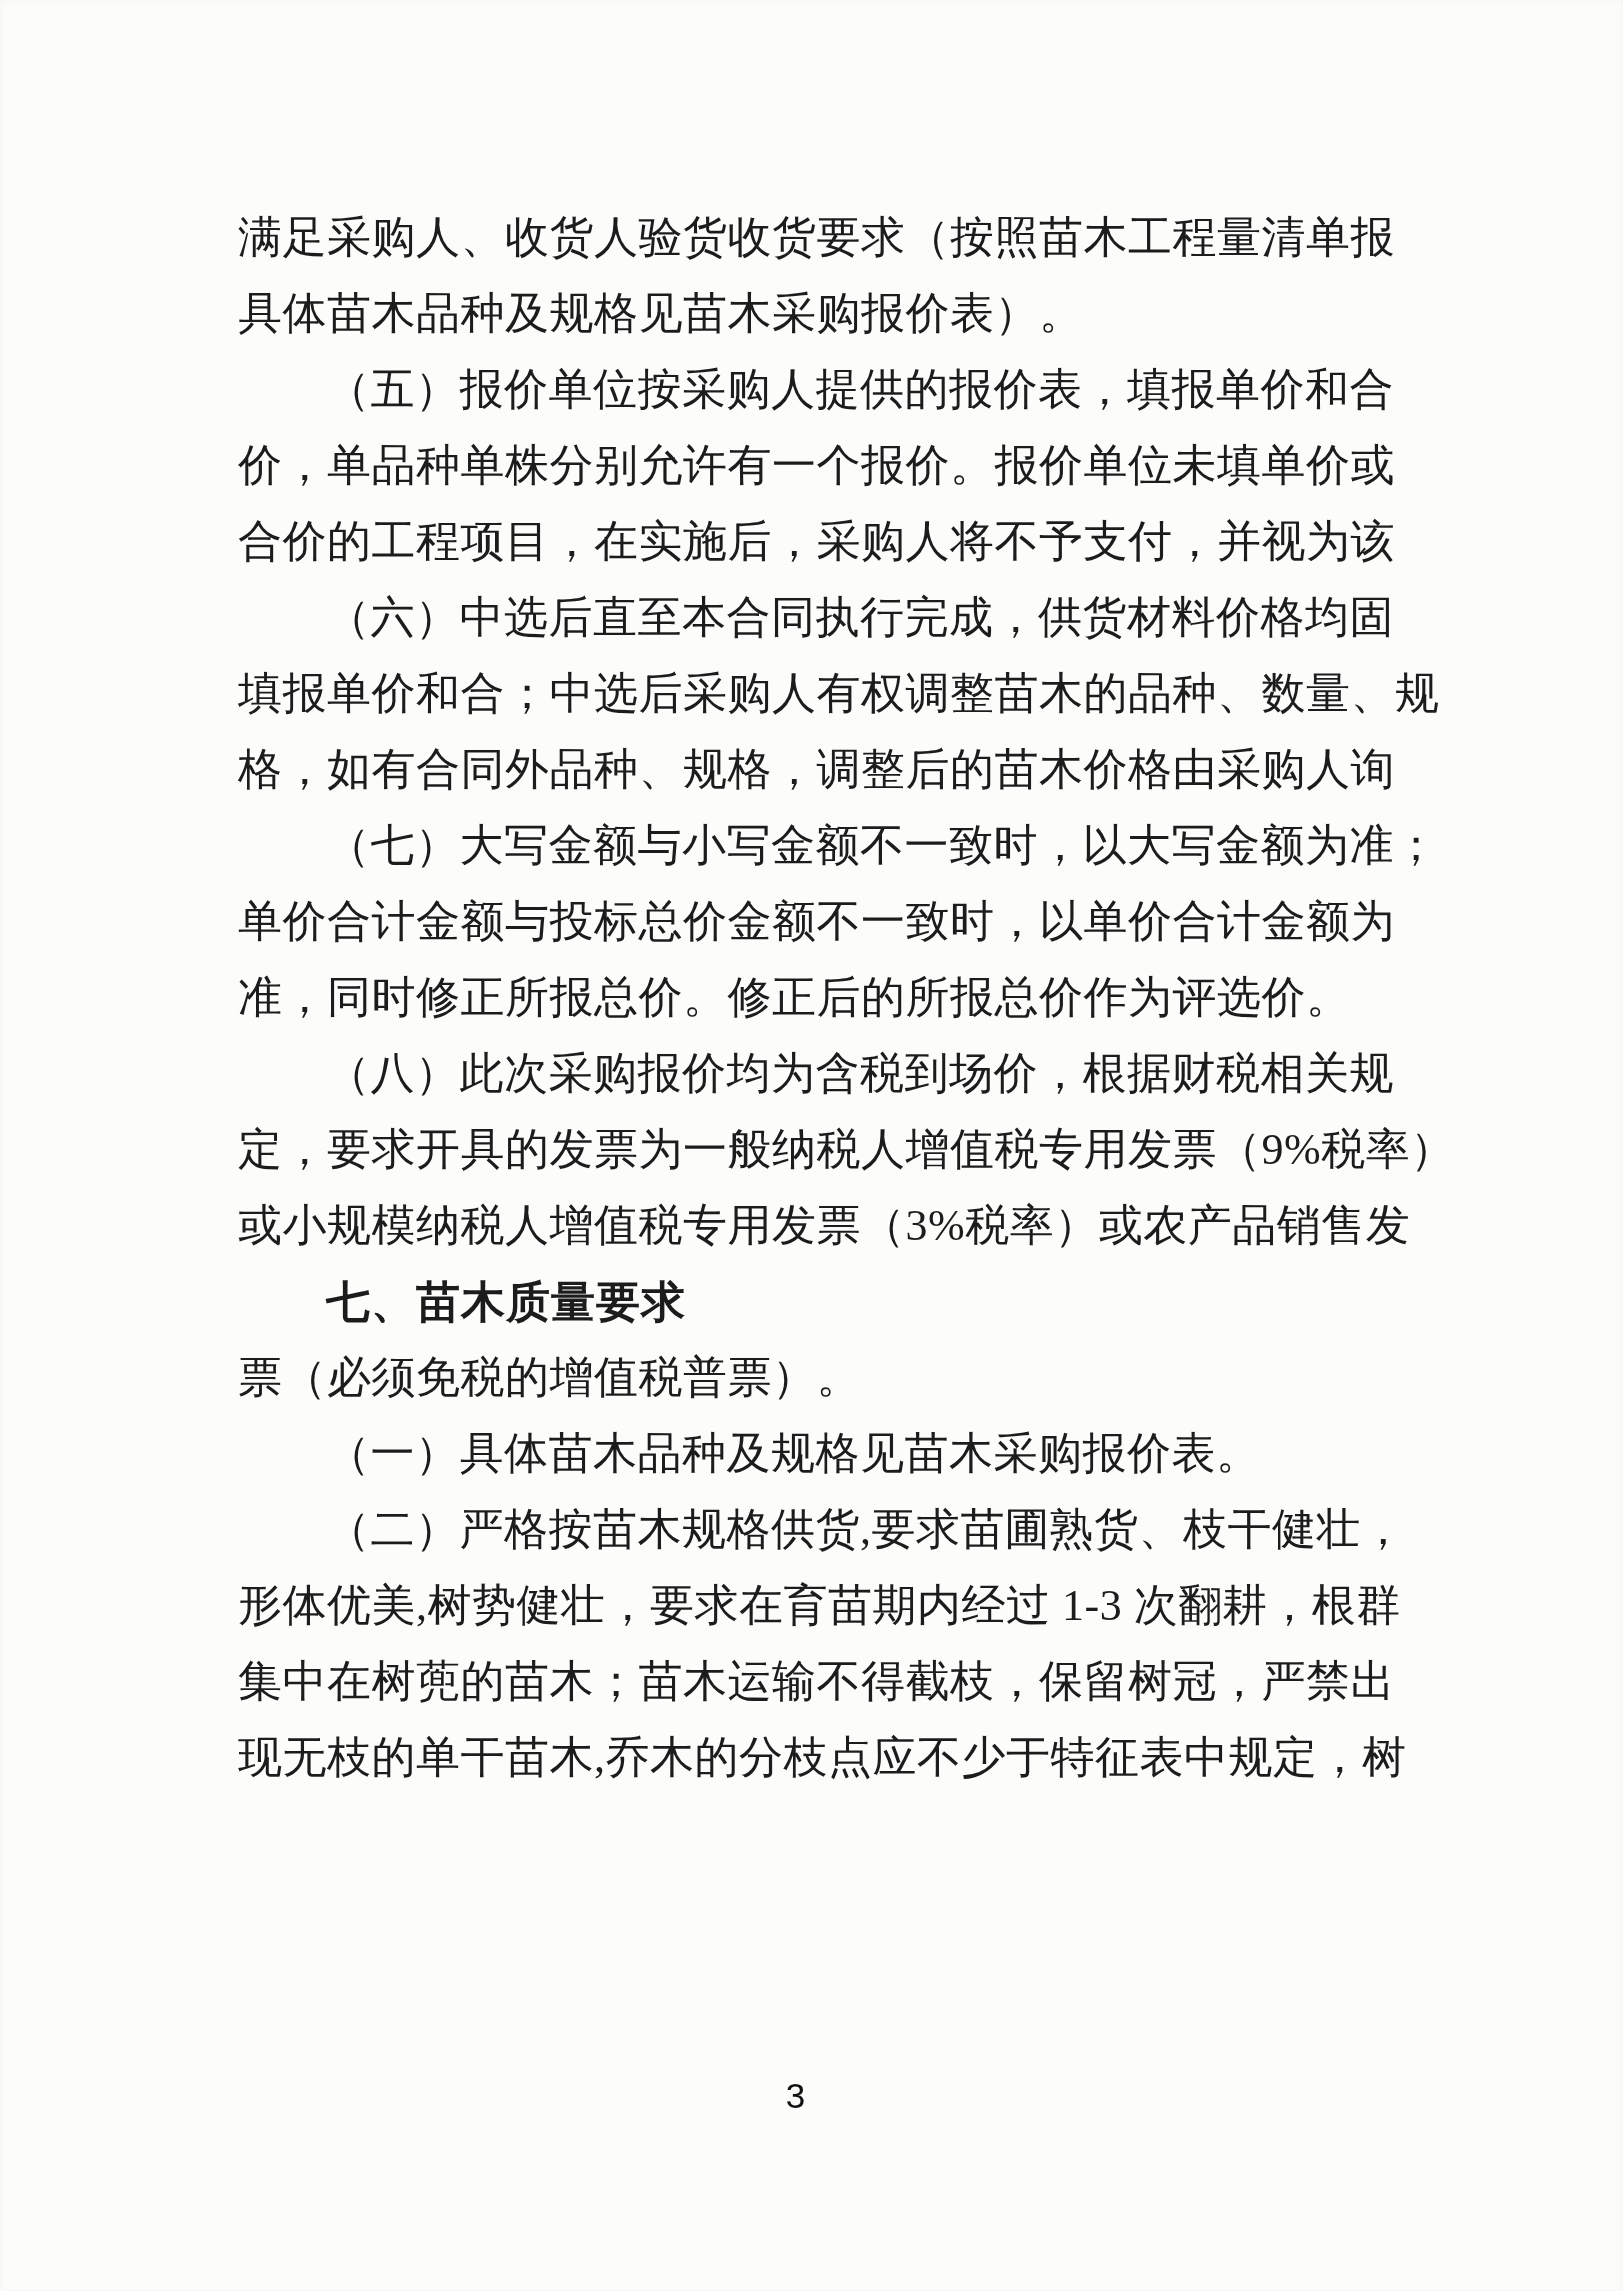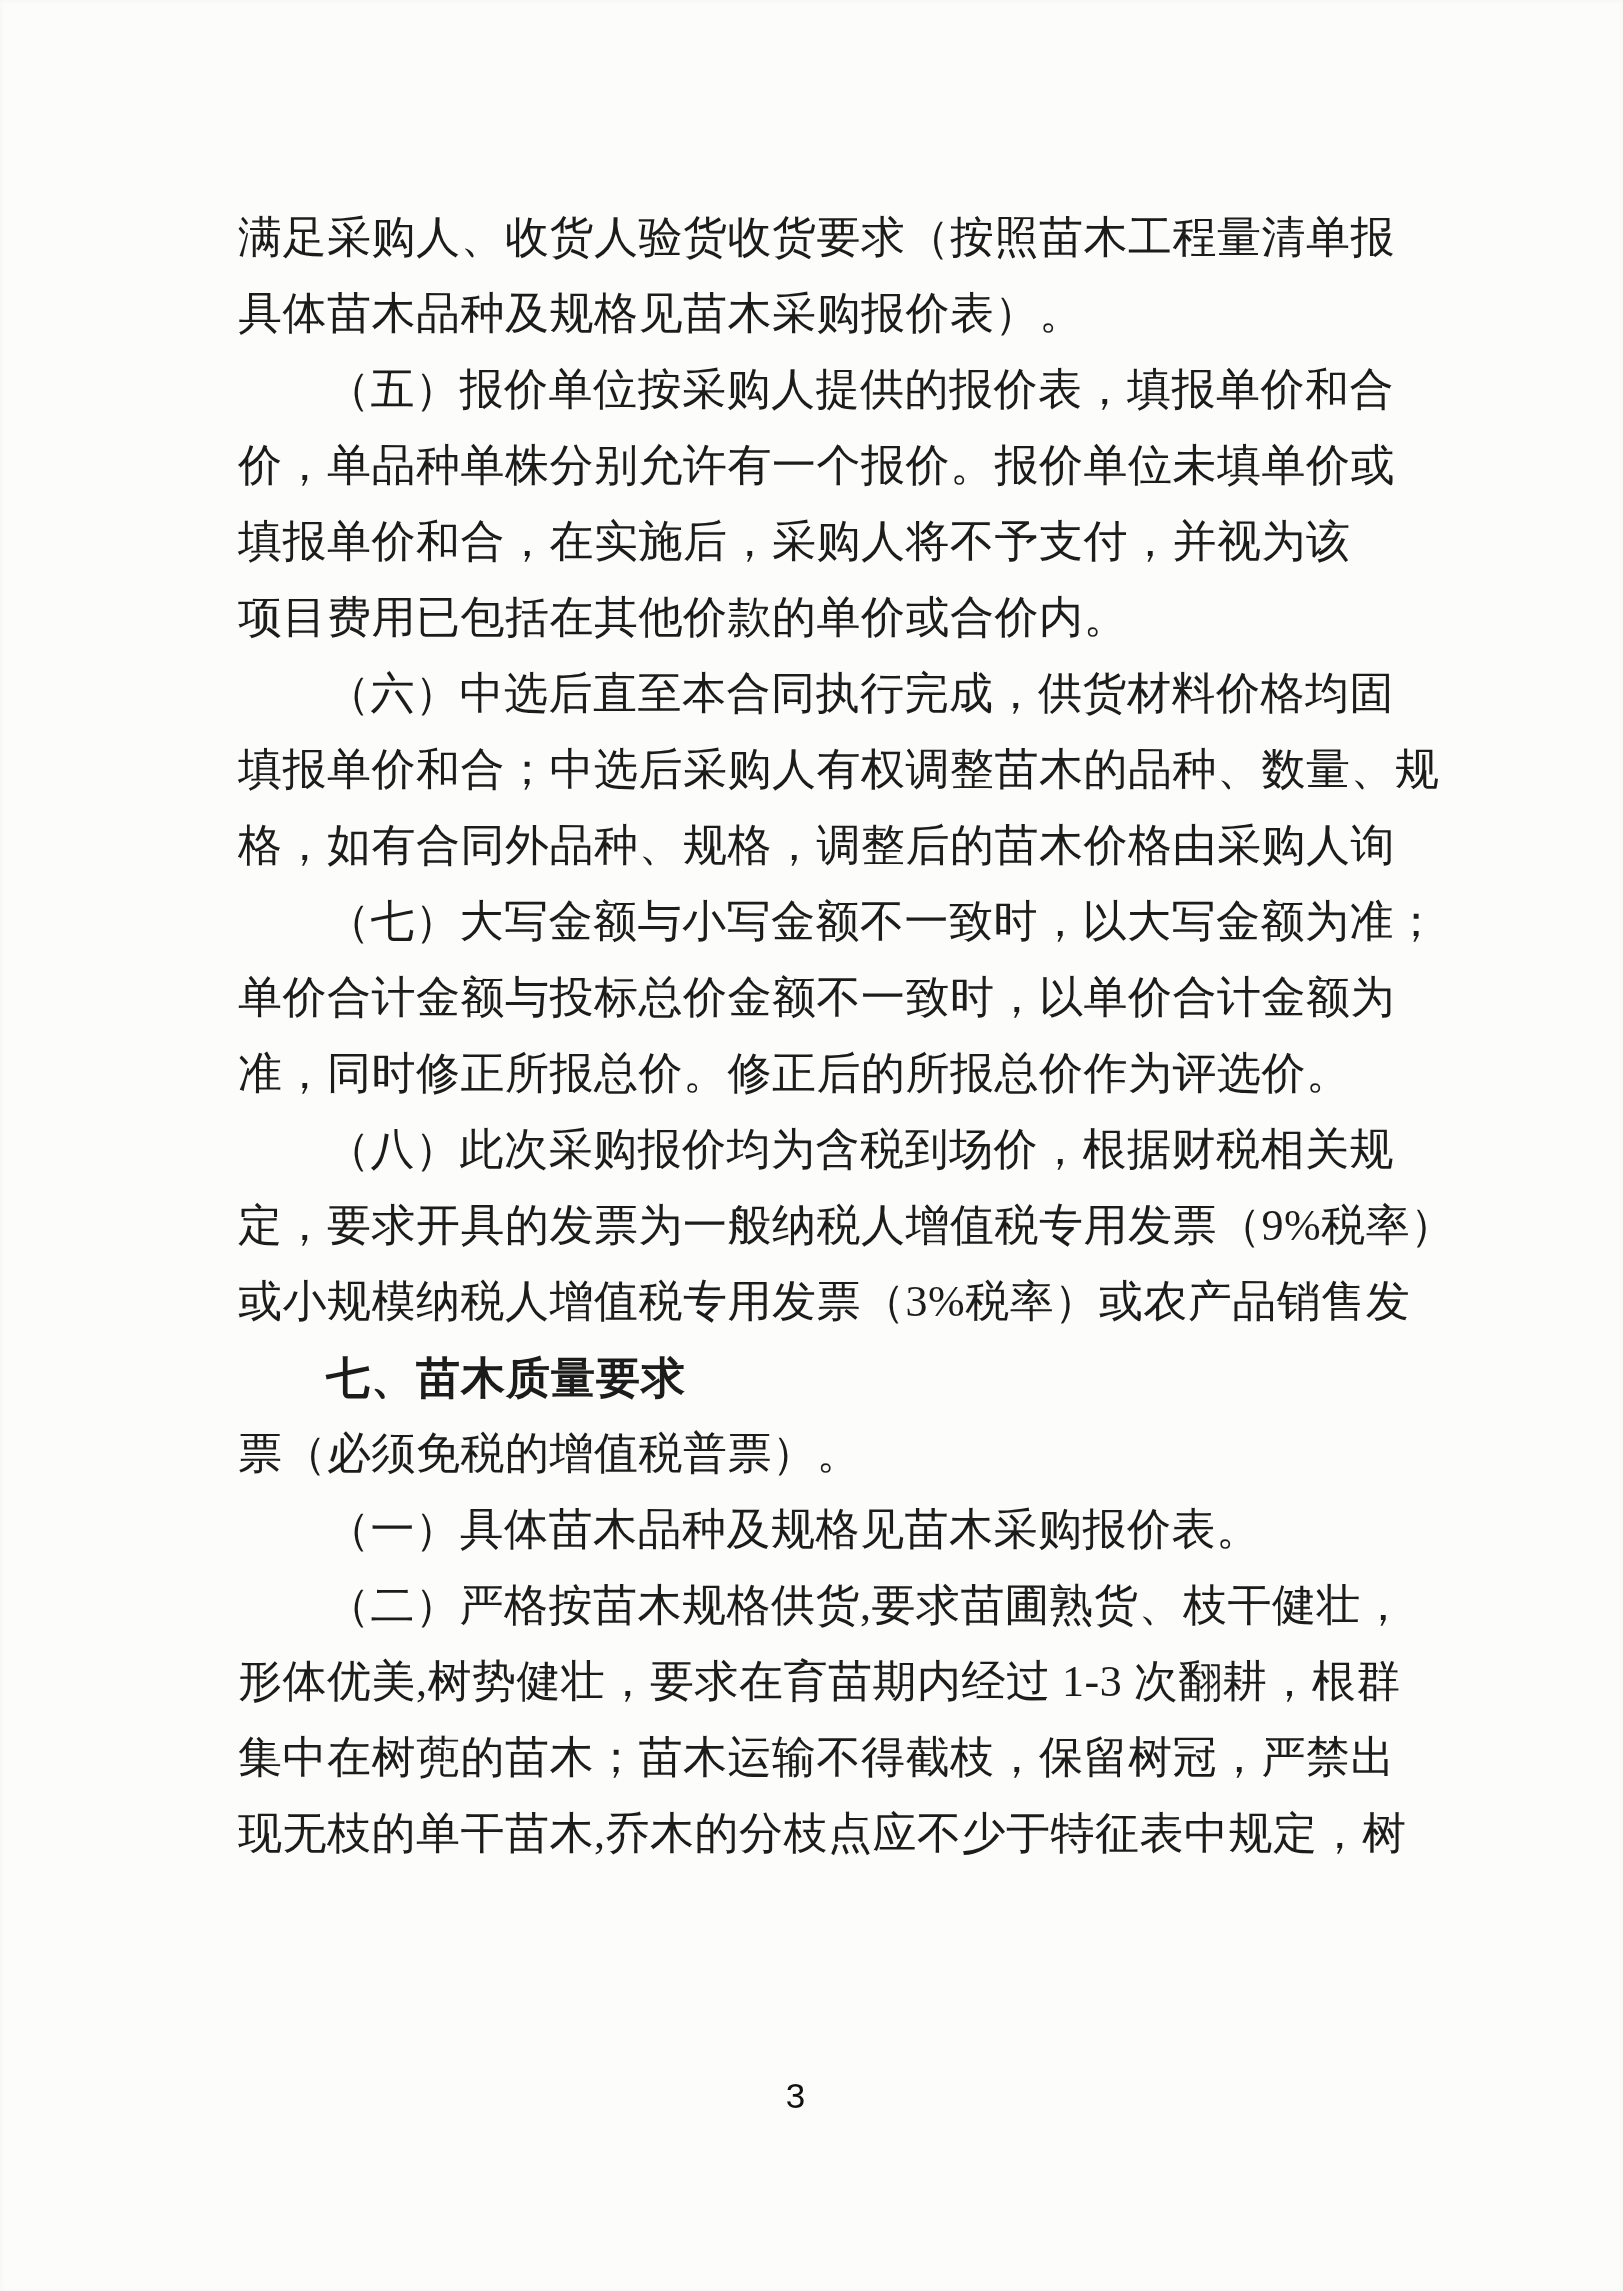--- a/index.html
+++ b/index.html
@@ -54,22 +54,21 @@
 </style>
 </head>
 <body>
 
 <div class="page">
   <div class="textblock">
     <div class="line">满足采购人、收货人验货收货要求（按照苗木工程量清单报</div>
     <div class="line">具体苗木品种及规格见苗木采购报价表）。</div>
     <div class="line indent">（五）报价单位按采购人提供的报价表，填报单价和合</div>
     <div class="line">价，单品种单株分别允许有一个报价。报价单位未填单价或</div>
-    <div class="line">填报单价和合，在实施后，采购人将不予支付，并视为该</div>
-    <div class="line">项目费用已包括在其他价款的单价或合价内。</div>
+    <div class="line">合价的工程项目，在实施后，采购人将不予支付，并视为该</div>
     <div class="line indent">（六）中选后直至本合同执行完成，供货材料价格均固</div>
     <div class="line">填报单价和合；中选后采购人有权调整苗木的品种、数量、规</div>
     <div class="line">格，如有合同外品种、规格，调整后的苗木价格由采购人询</div>
     <div class="line indent">（七）大写金额与小写金额不一致时，以大写金额为准；</div>
     <div class="line">单价合计金额与投标总价金额不一致时，以单价合计金额为</div>
     <div class="line">准，同时修正所报总价。修正后的所报总价作为评选价。</div>
     <div class="line indent">（八）此次采购报价均为含税到场价，根据财税相关规</div>
     <div class="line">定，要求开具的发票为一般纳税人增值税专用发票（9%税率）</div>
     <div class="line">或小规模纳税人增值税专用发票（3%税率）或农产品销售发</div>
     <div class="line indent heading">七、苗木质量要求</div>

